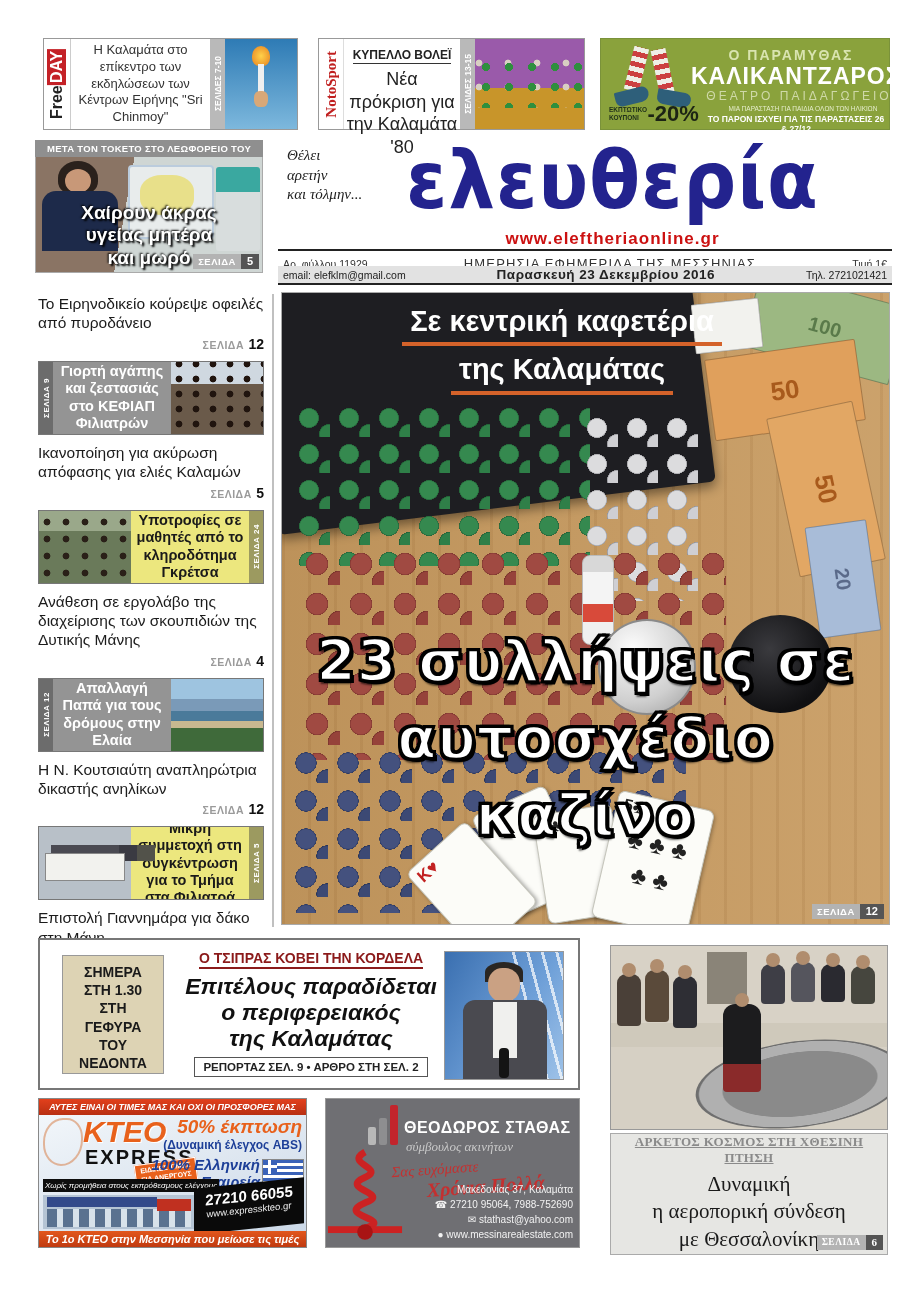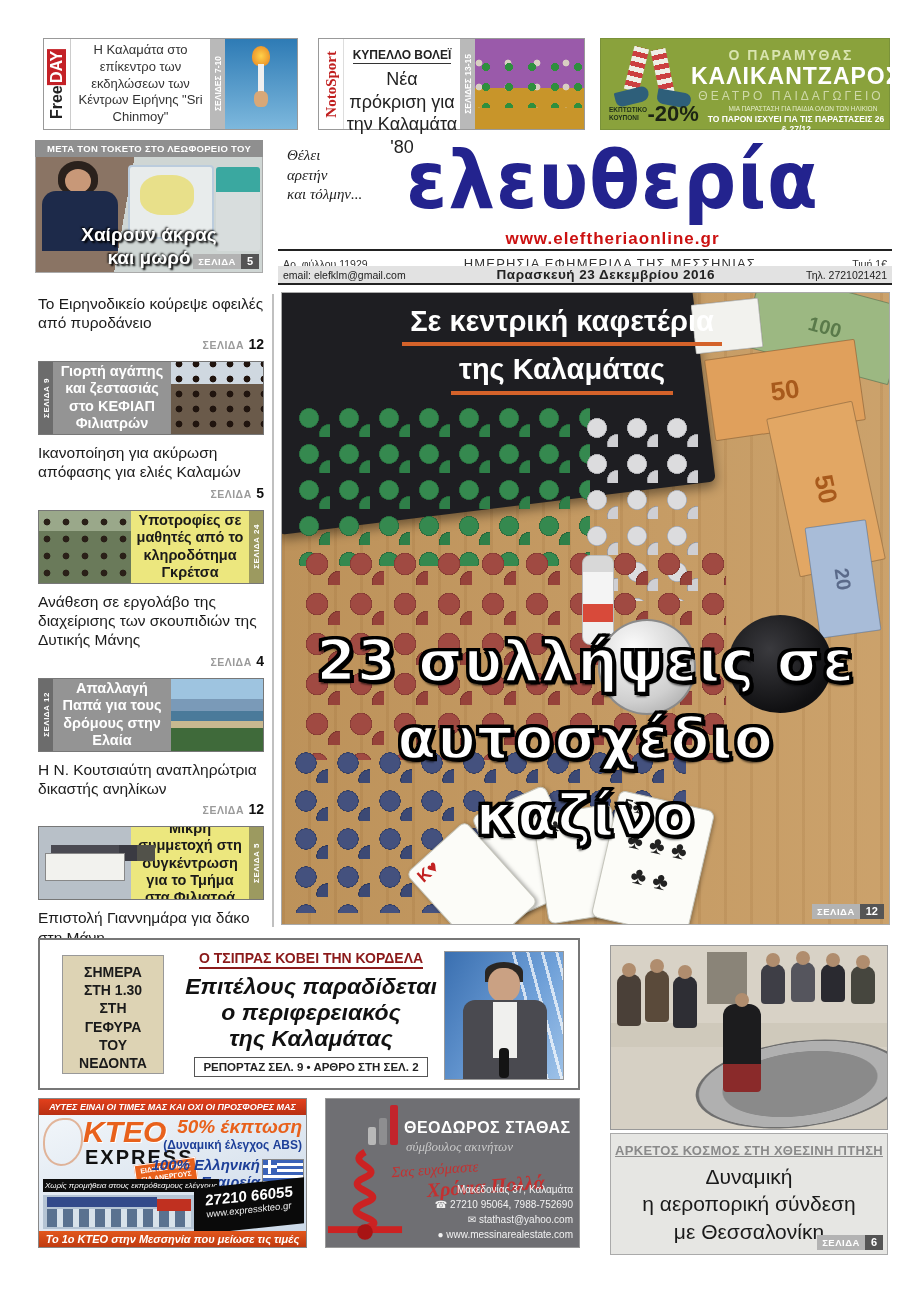--- a/index.html
+++ b/index.html
@@ -47,21 +47,21 @@
           background:repeating-linear-gradient(180deg,#efefe6 0 5px,#cc4040 5px 10px);}
   .th-leg.l1{left:18px;top:0;transform:rotate(14deg);}
   .th-leg.l2{left:44px;top:2px;transform:rotate(-12deg);}
   .th-shoe{position:absolute;width:34px;height:15px;background:#2e5f7a;border-radius:2px 10px 12px 10px;}
   .th-shoe.s1{left:4px;top:42px;transform:rotate(-14deg);}
   .th-shoe.s2{left:46px;top:44px;transform:rotate(10deg);}
   .th-line1{position:absolute;left:96px;top:8px;width:188px;text-align:center;font-weight:bold;
             font-size:14px;letter-spacing:2px;color:#d9e4b0;}
   .th-line2{position:absolute;left:90px;top:24px;width:196px;text-align:center;font-weight:bold;
             font-size:23px;letter-spacing:1px;color:#fff;}
-  .th-line3{position:absolute;left:96px;top:50px;width:188px;text-align:center;
+  .th-line3{position:absolute;left:104px;top:50px;width:188px;text-align:center;
             font-size:12px;letter-spacing:3px;color:#cfd9a8;}
   .th-coupon{position:absolute;left:8px;top:62px;width:120px;color:#20301a;}
   .th-coupon .cl{font-size:6.5px;font-weight:bold;line-height:1.2;display:inline-block;vertical-align:middle;width:34px;}
   .th-coupon .disc{display:inline-block;vertical-align:middle;font-size:22px;font-weight:bold;color:#1c2414;}
   .th-note1{position:absolute;left:120px;top:66px;width:164px;text-align:center;font-size:6.5px;color:#e6edcc;}
   .th-note2{position:absolute;left:104px;top:75px;width:182px;text-align:center;font-size:8.5px;font-weight:bold;color:#fff;}
 
   
   #lead-story{left:35px;top:140px;width:228px;position:absolute;}
   .lead-kicker{height:17px;background:#8f8f8f;color:#fff;font-size:9.5px;font-weight:bold;
@@ -266,21 +266,21 @@
   .p1{left:6px;top:28px;background:#4a4038;}
   .p2{left:34px;top:24px;background:#5a4a3a;}
   .p3{left:62px;top:30px;background:#2e2e34;}
   .p4{left:150px;top:18px;height:40px;background:#3e3e46;}
   .p5{left:180px;top:16px;height:40px;background:#55555d;}
   .p6{left:210px;top:18px;height:38px;background:#2a2a30;}
   .p7{left:240px;top:20px;height:38px;background:#46463e;}
   .p-center{left:112px;top:58px;width:38px;height:88px;border-radius:12px 12px 4px 4px;
       background:linear-gradient(180deg,#1c1c1e 0 68%,#8a2a2a 68%);}
   #airport-caption{left:610px;top:1133px;width:278px;height:122px;position:absolute;background:#e6e6e3;
-      border:1px solid #aaa;box-sizing:border-box;text-align:center;padding-top:9px;}
+      border:1px solid #aaa;box-sizing:border-box;text-align:center;font-family:Liberation Serif, serif;}
   .ap-kicker{color:#8a8a8a;font-weight:bold;font-size:13px;text-decoration:underline;letter-spacing:.3px;}
   .ap-title{font-size:21px;color:#1a1a1a;line-height:1.3;margin-top:5px;}
   .ap-badge{position:absolute;right:4px;bottom:4px;}
 </style>
 </head>
 <body>
 
 <div class="page">
 
   <div class="ad-box" id="ad-freeday">
@@ -334,20 +334,21 @@
     <div class="lead-kicker">ΜΕΤΑ ΤΟΝ ΤΟΚΕΤΟ ΣΤΟ ΛΕΩΦΟΡΕΙΟ ΤΟΥ ΚΤΕΛ</div>
     <div class="lead-photo">
       <div class="lp-hair"></div>
       <div class="lp-face"></div>
       <div class="lp-body"></div>
       <div class="lp-incubator"></div>
       <div class="lp-blanket"></div>
       <div class="lp-cart"></div>
       <div class="lead-title">
         <span style="display:block">Χαίρουν άκρας</span>
+        <span style="display:block">υγείας μητέρα</span>
         <span style="display:block">και μωρό</span>
       </div>
       <div class="badge lead-badge">
         <span class="bl">ΣΕΛΙΔΑ</span>
           <span class="bn">5</span>
       </div>
     </div>
   </div>
 
   <div id="slogan">

